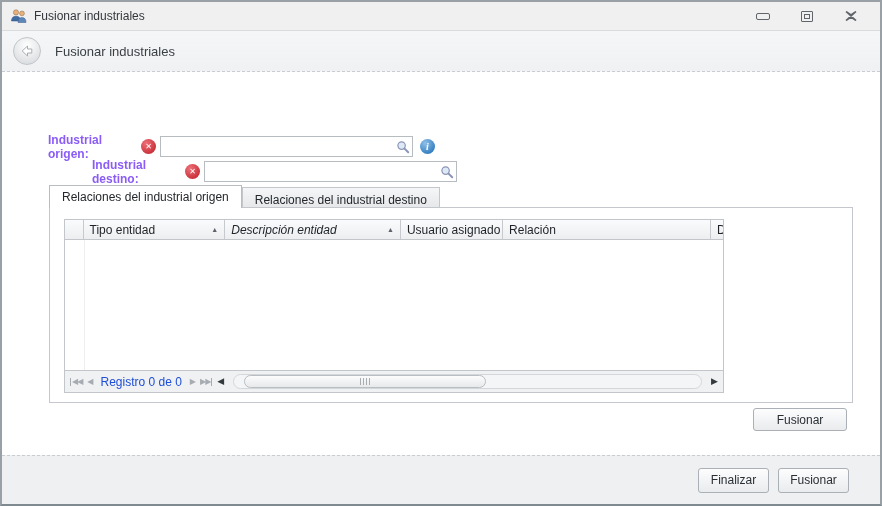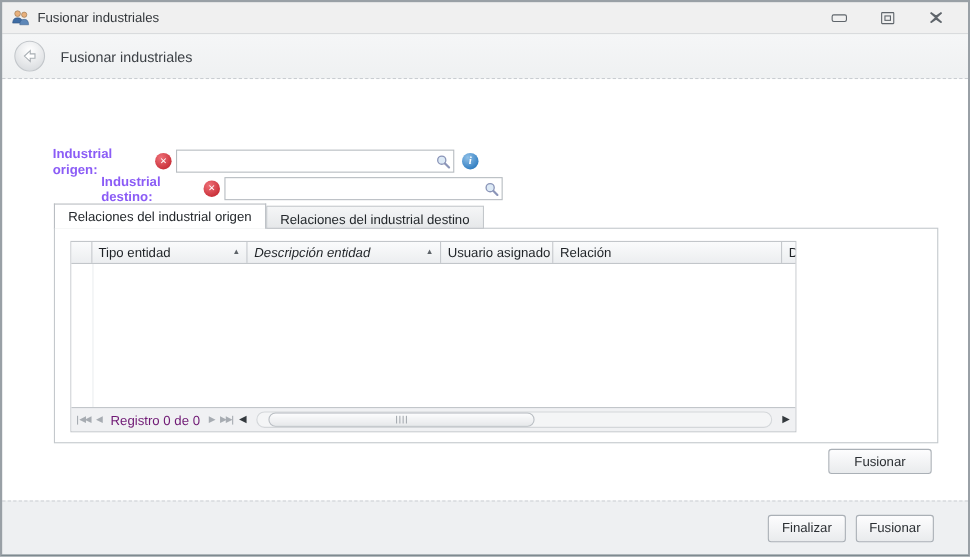--- a/index.html
+++ b/index.html
@@ -65,21 +65,21 @@
   .th .sort{margin-left:auto;font-size:7px;color:#5d6artefact;}
   .th .sort{margin-left:auto;font-size:7px;color:#5d6368;padding-left:6px;}
   .c0{width:19px;}.c1{width:153px;}.c2{width:190px;font-style:italic;}.c3{width:110px;}.c4{width:225px;}.c5{flex:1;border-right:none;}
   .grid-body{flex:1;background:#fff;position:relative;}
   .indicator-line{position:absolute;left:19px;top:0;bottom:0;width:1px;background:#eceef0;}
 
   .pager{height:22px;border-top:1px solid #c2c6ca;background:#f0f1f3;display:flex;align-items:center;padding:0 5px;box-sizing:border-box;gap:5px;}
   .pg{font-size:8px;color:#a7acb2;letter-spacing:-1px;cursor:pointer;display:flex;align-items:center;line-height:1;}
   .pg.ends{border-left:1px solid #a7acb2;padding-left:1px;}
   .pg.ends-r{border-right:1px solid #a7acb2;padding-right:1px;}
-  .pager-text{font-size:12px;color:#701a75;padding:0 3px;}
+  .pager-text{font-size:12px;color:#1d4ed8;padding:0 3px;}
   .scroll-arrow{font-size:9px;color:#34393e;cursor:pointer;line-height:1;}
   .hscroll-track{flex:1;height:15px;background:#f4f5f6;border:1px solid #d4d7da;border-radius:8px;box-sizing:border-box;position:relative;margin:0 4px;}
   .hscroll-thumb{position:absolute;left:2%;top:0px;width:52%;height:13px;box-sizing:border-box;
     background:linear-gradient(#fcfcfd,#e7e9eb);border:1px solid #b9bec3;border-radius:7px;
     display:flex;align-items:center;justify-content:center;gap:2px;cursor:grab;}
   .grip{width:1px;height:7px;background:#a8adb2;}
 
   
   .btn{box-sizing:border-box;border:1px solid #aab0b6;border-radius:3px;
     background:linear-gradient(#fdfdfe,#e9ebed);font:12px "Liberation Sans",sans-serif;color:#2b2f33;

